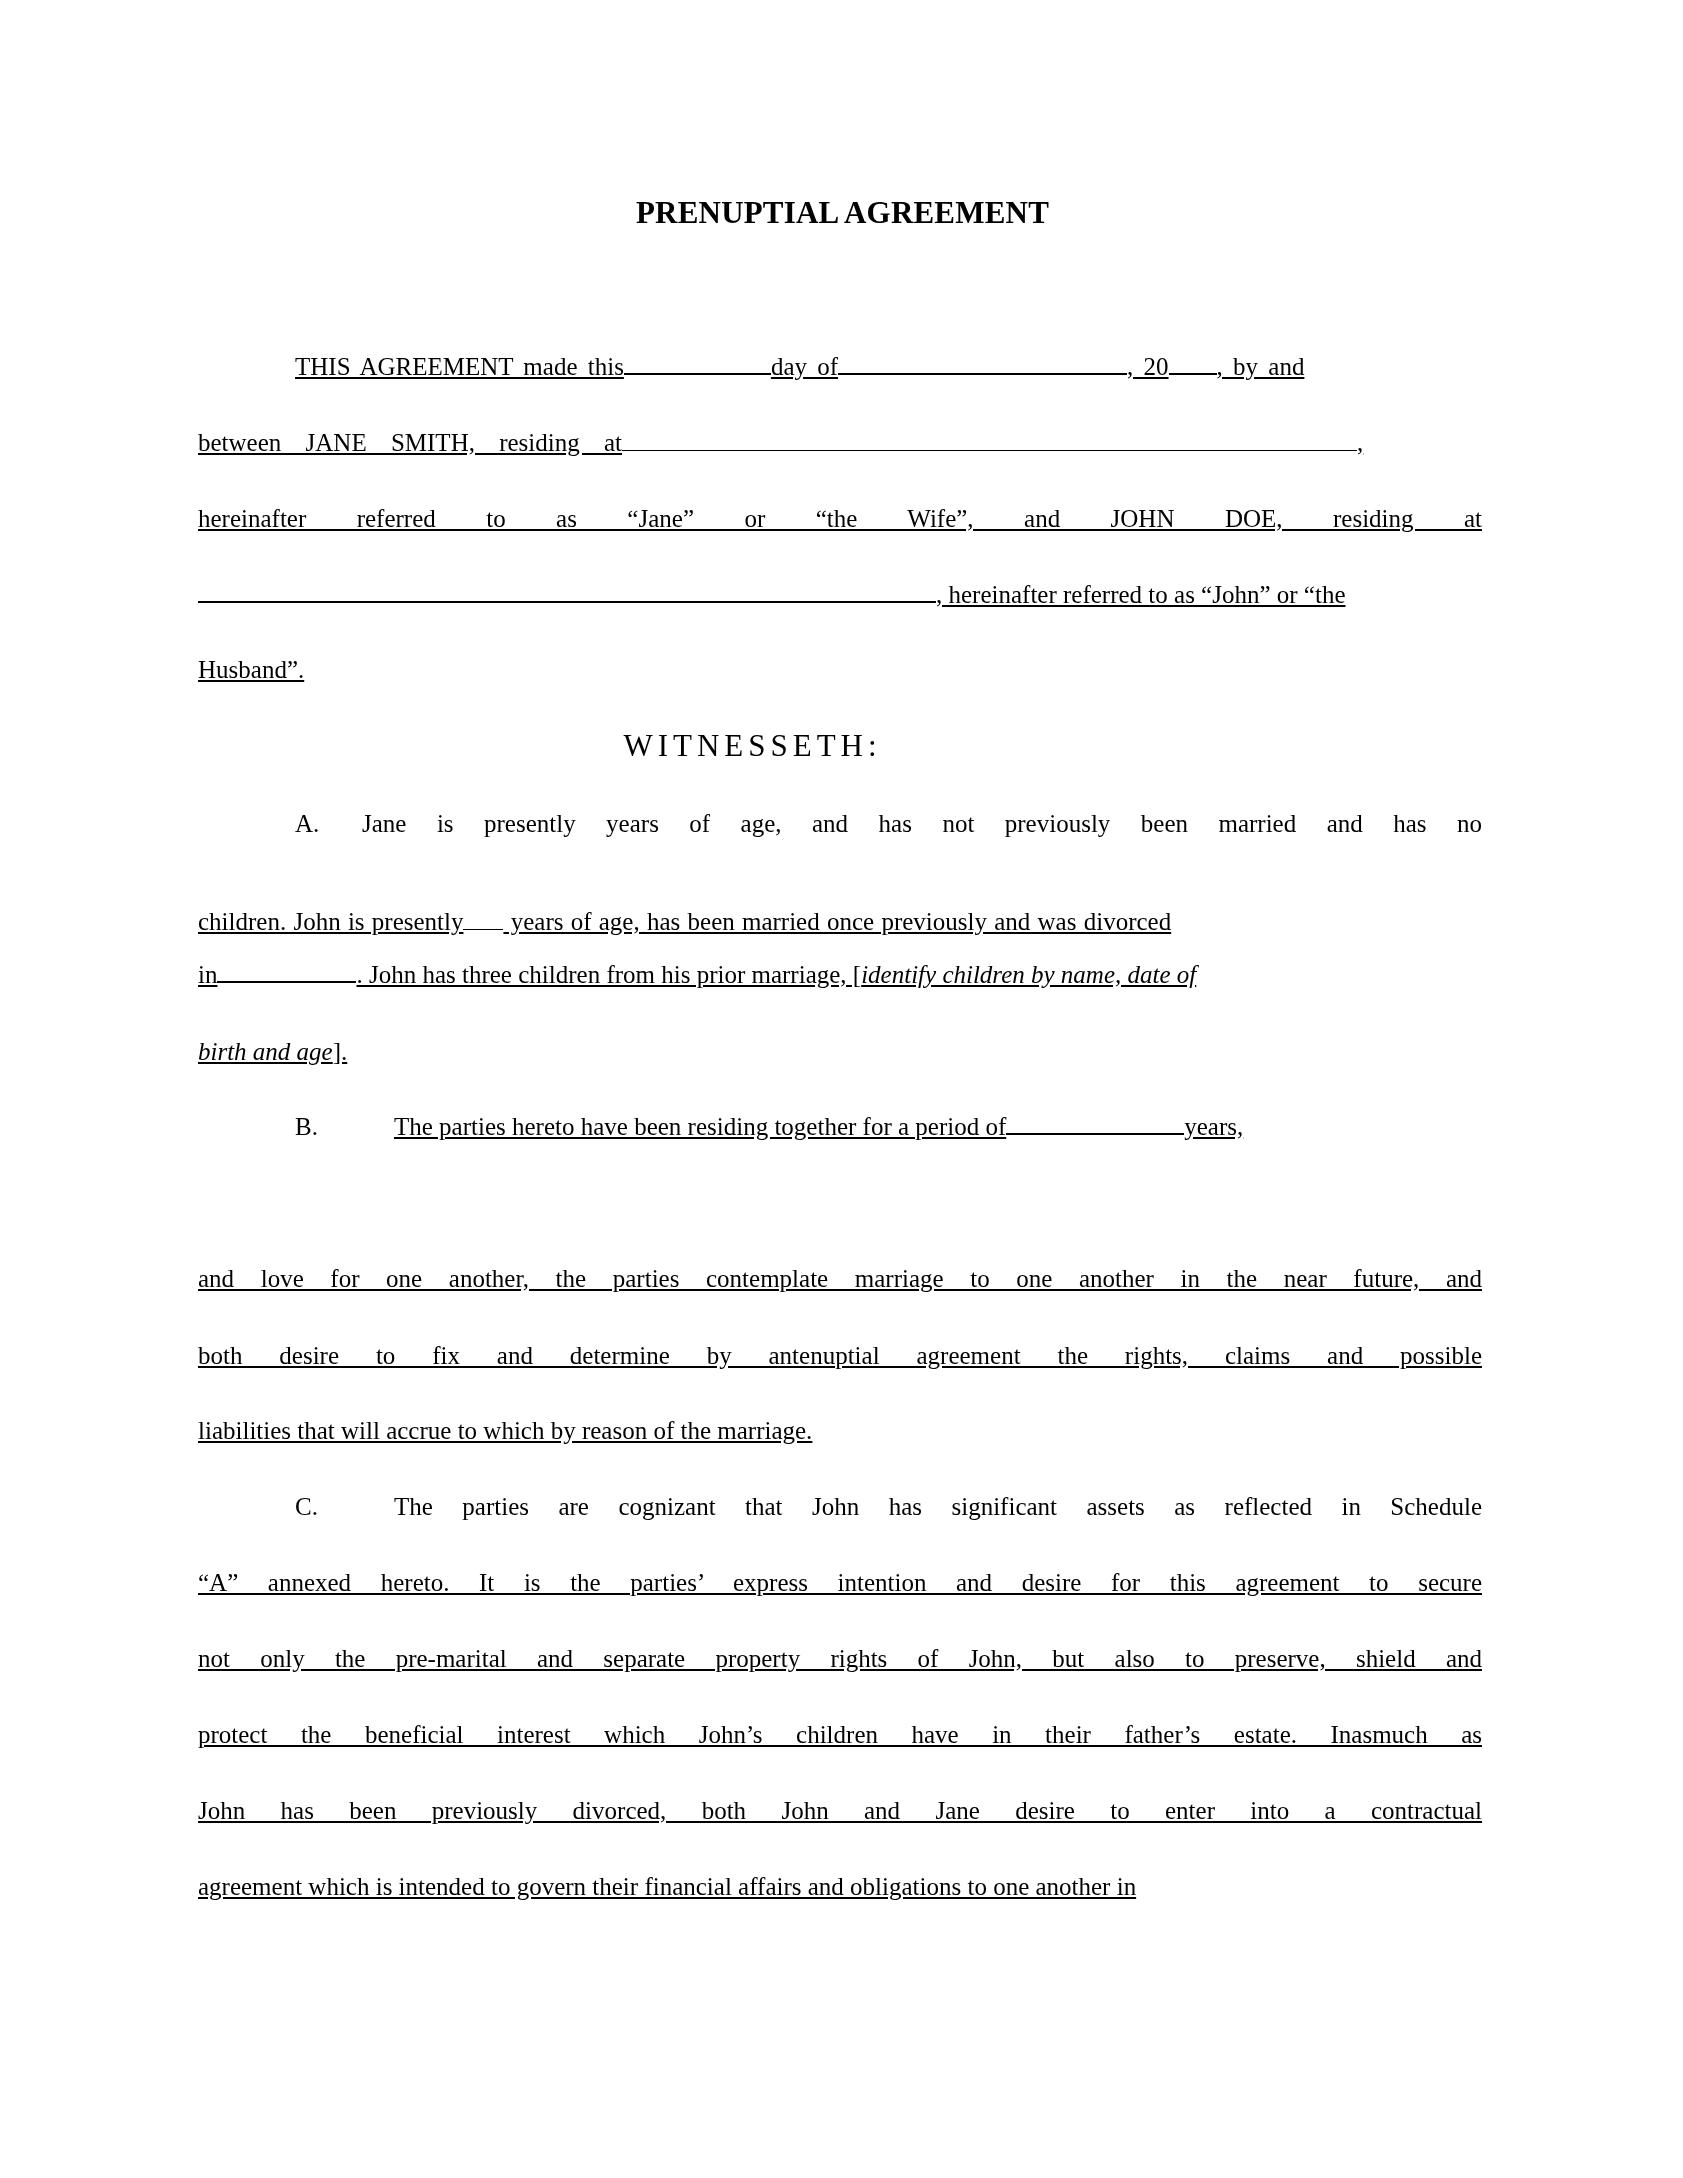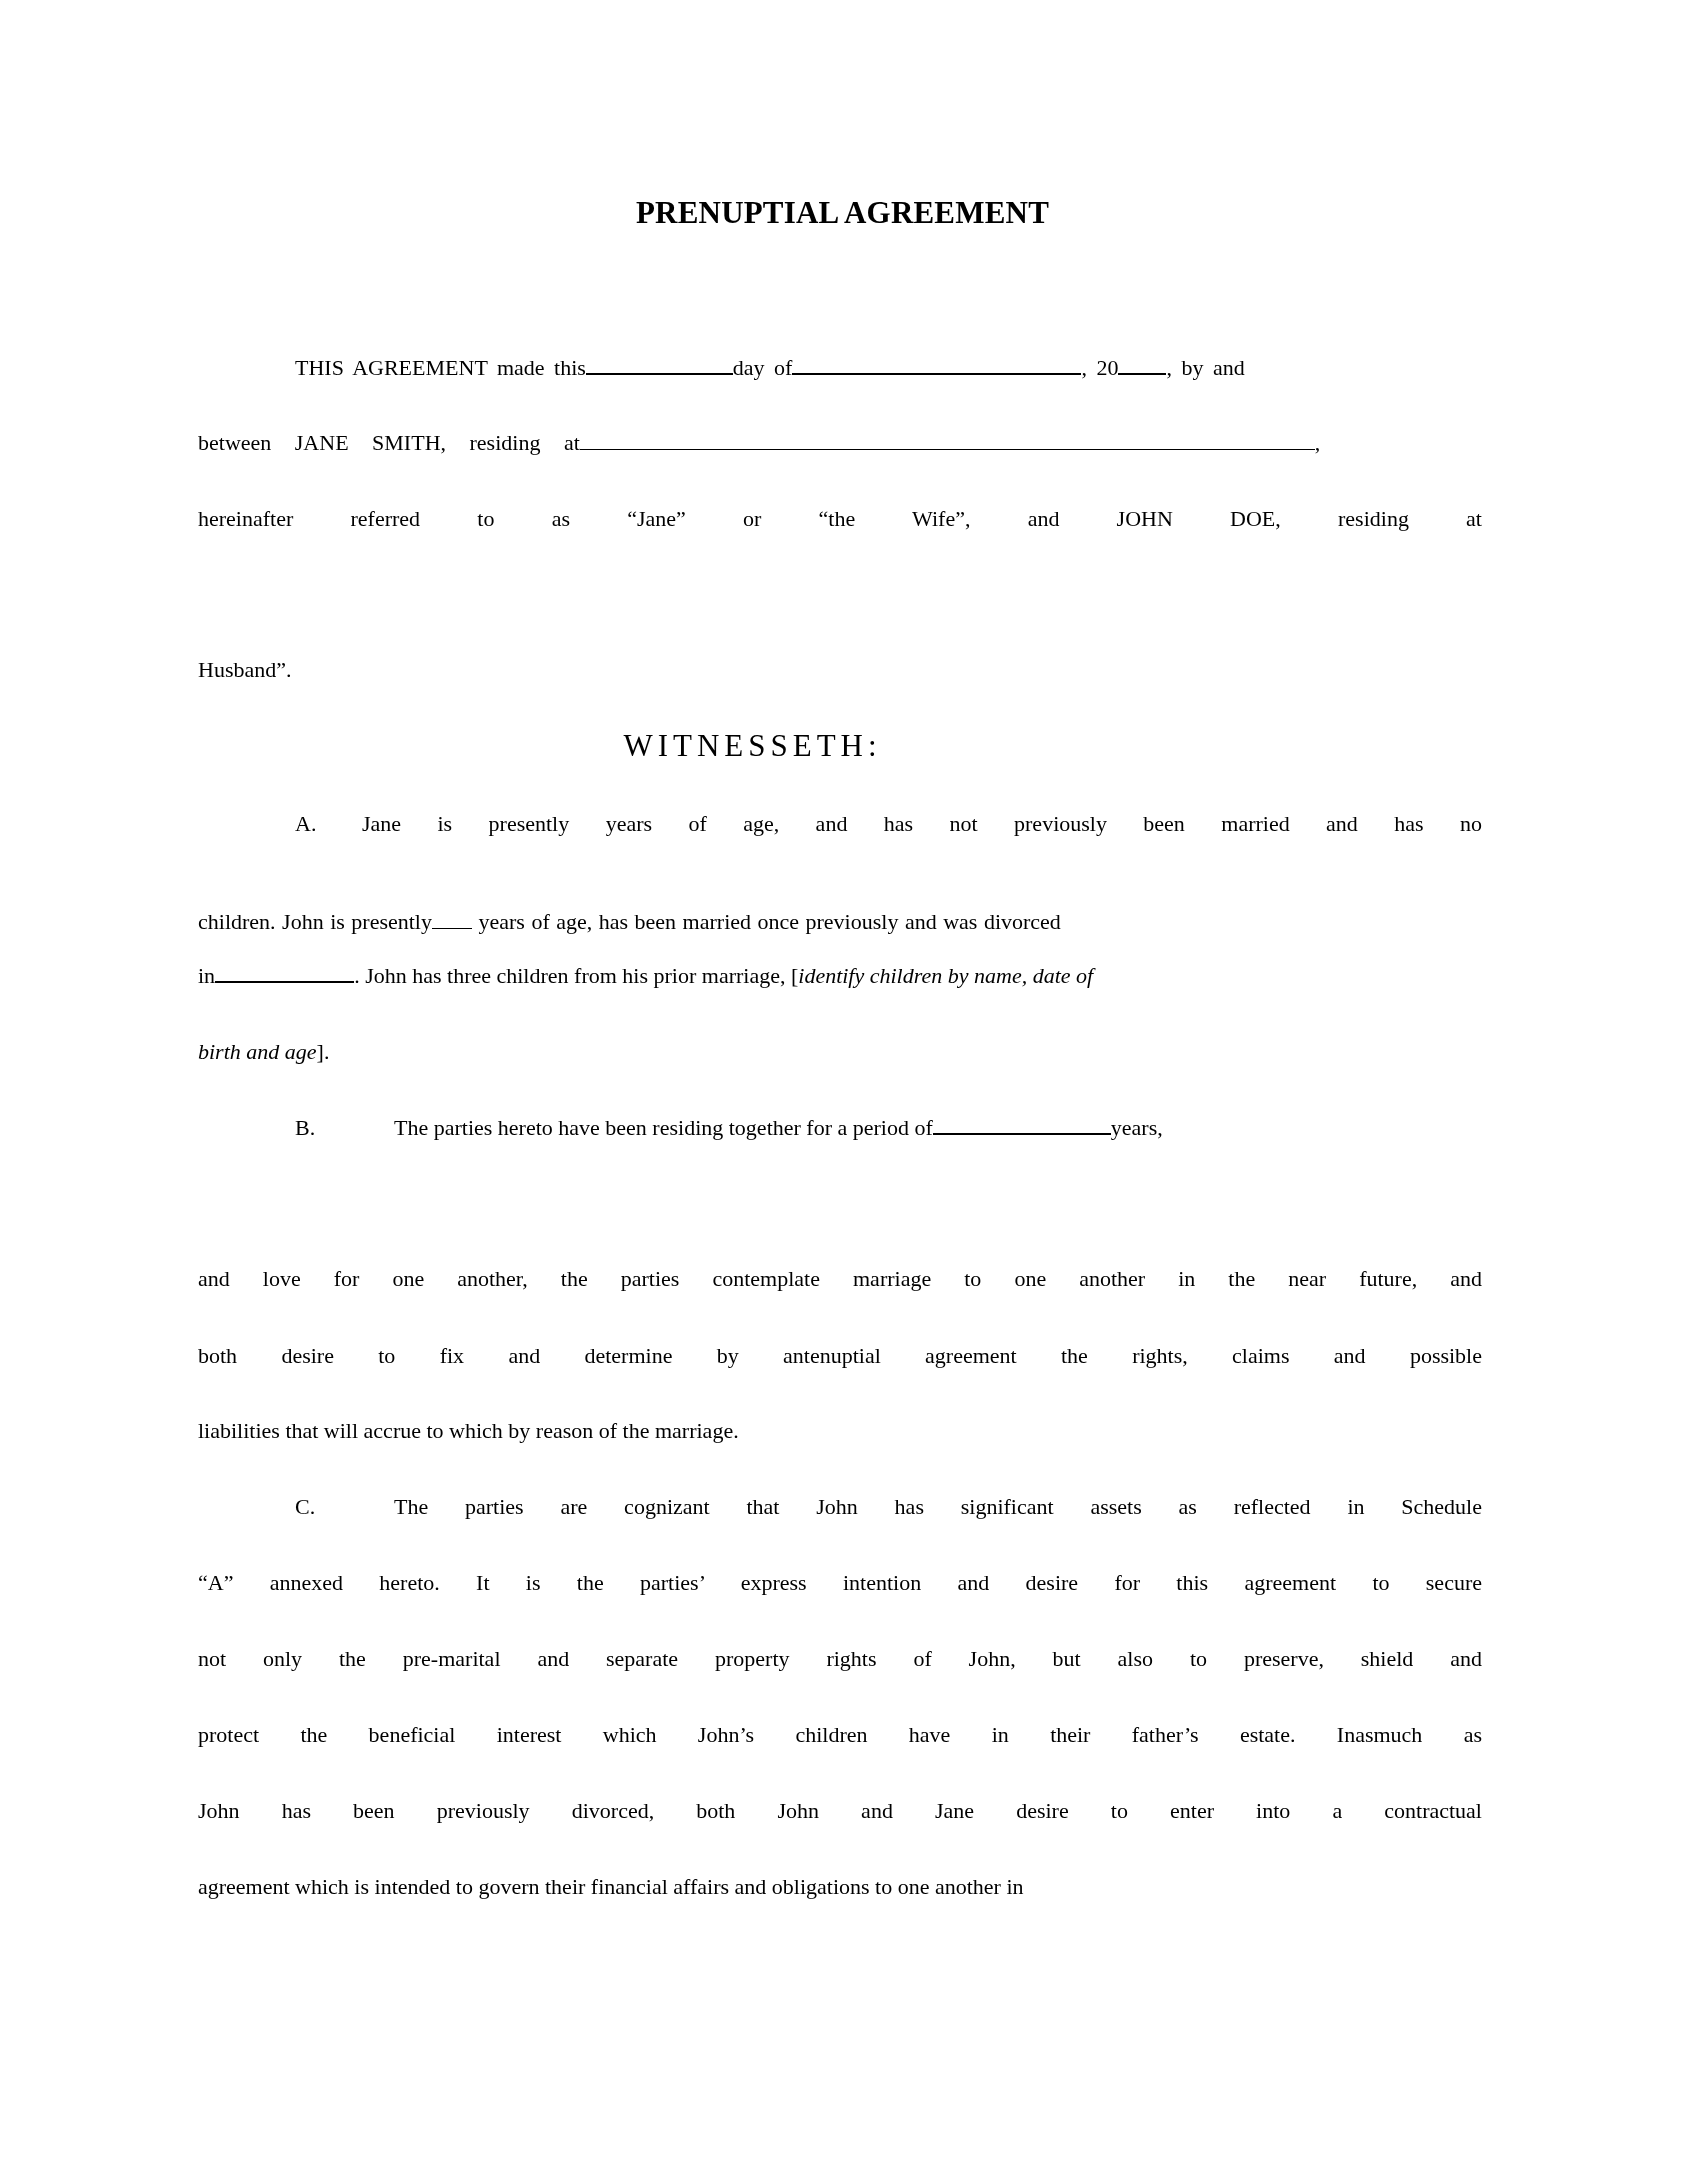--- a/index.html
+++ b/index.html
@@ -30,23 +30,24 @@
       width: 1683px;
       text-align: center;
       font-weight: bold;
       font-size: 31px;
       letter-spacing: 0.2px;
     }
     .line {
       position: absolute;
       left: 198px;
       width: 1284px;
-      font-size: 22px;
+      font-size: 25px;
       line-height: 40px;
       white-space: nowrap;
+      text-decoration: underline;
     }
     .justify {
       text-align: justify;
       text-align-last: justify;
     }
     .blank {
       display: inline-block;
       border-bottom: 2px solid #000;
       height: 26px;
       vertical-align: baseline;
@@ -72,20 +73,23 @@
   <div class="line" style="top:347px; left:295px; width:1187px; word-spacing:4px;">
     <span>THIS AGREEMENT made this</span><span class="blank" style="width:147px;"></span><span>day of</span><span class="blank" style="width:289px;"></span><span>, 20</span><span class="blank" style="width:48px;"></span><span>, by and</span>
   </div>
 
   <div class="line" style="top:423px; word-spacing:18px;">
     <span>between JANE SMITH, residing at</span><span class="blank thin" style="width:735px;"></span><span>,</span>
   </div>
 
   <div class="line justify" style="top:499px;">hereinafter referred to as “Jane” or “the Wife”, and JOHN DOE, residing at</div>
 
+  <div class="line" style="top:575px;">
+    <span class="blank" style="width:738px;"></span><span>, hereinafter referred to as “John” or “the</span>
+  </div>
 
   <div class="line" style="top:650px;">Husband”.</div>
 
   <div class="center" style="top:728px;">WITNESSETH:</div>
 
   <div class="line" style="top:804px; left:295px; width:1187px;">
     <span style="display:inline-block; width:67px;">A.</span><span class="justify" style="display:inline-block; width:1120px;">Jane is presently years of age, and has not previously been married and has no</span>
   </div>
   <div class="line" style="top:858px; word-spacing:1px;margin-top:44px;">
     <span>children.  John is presently</span><span class="blank thin" style="width:40px;"></span><span> years of age, has been married once previously and was divorced</span>

